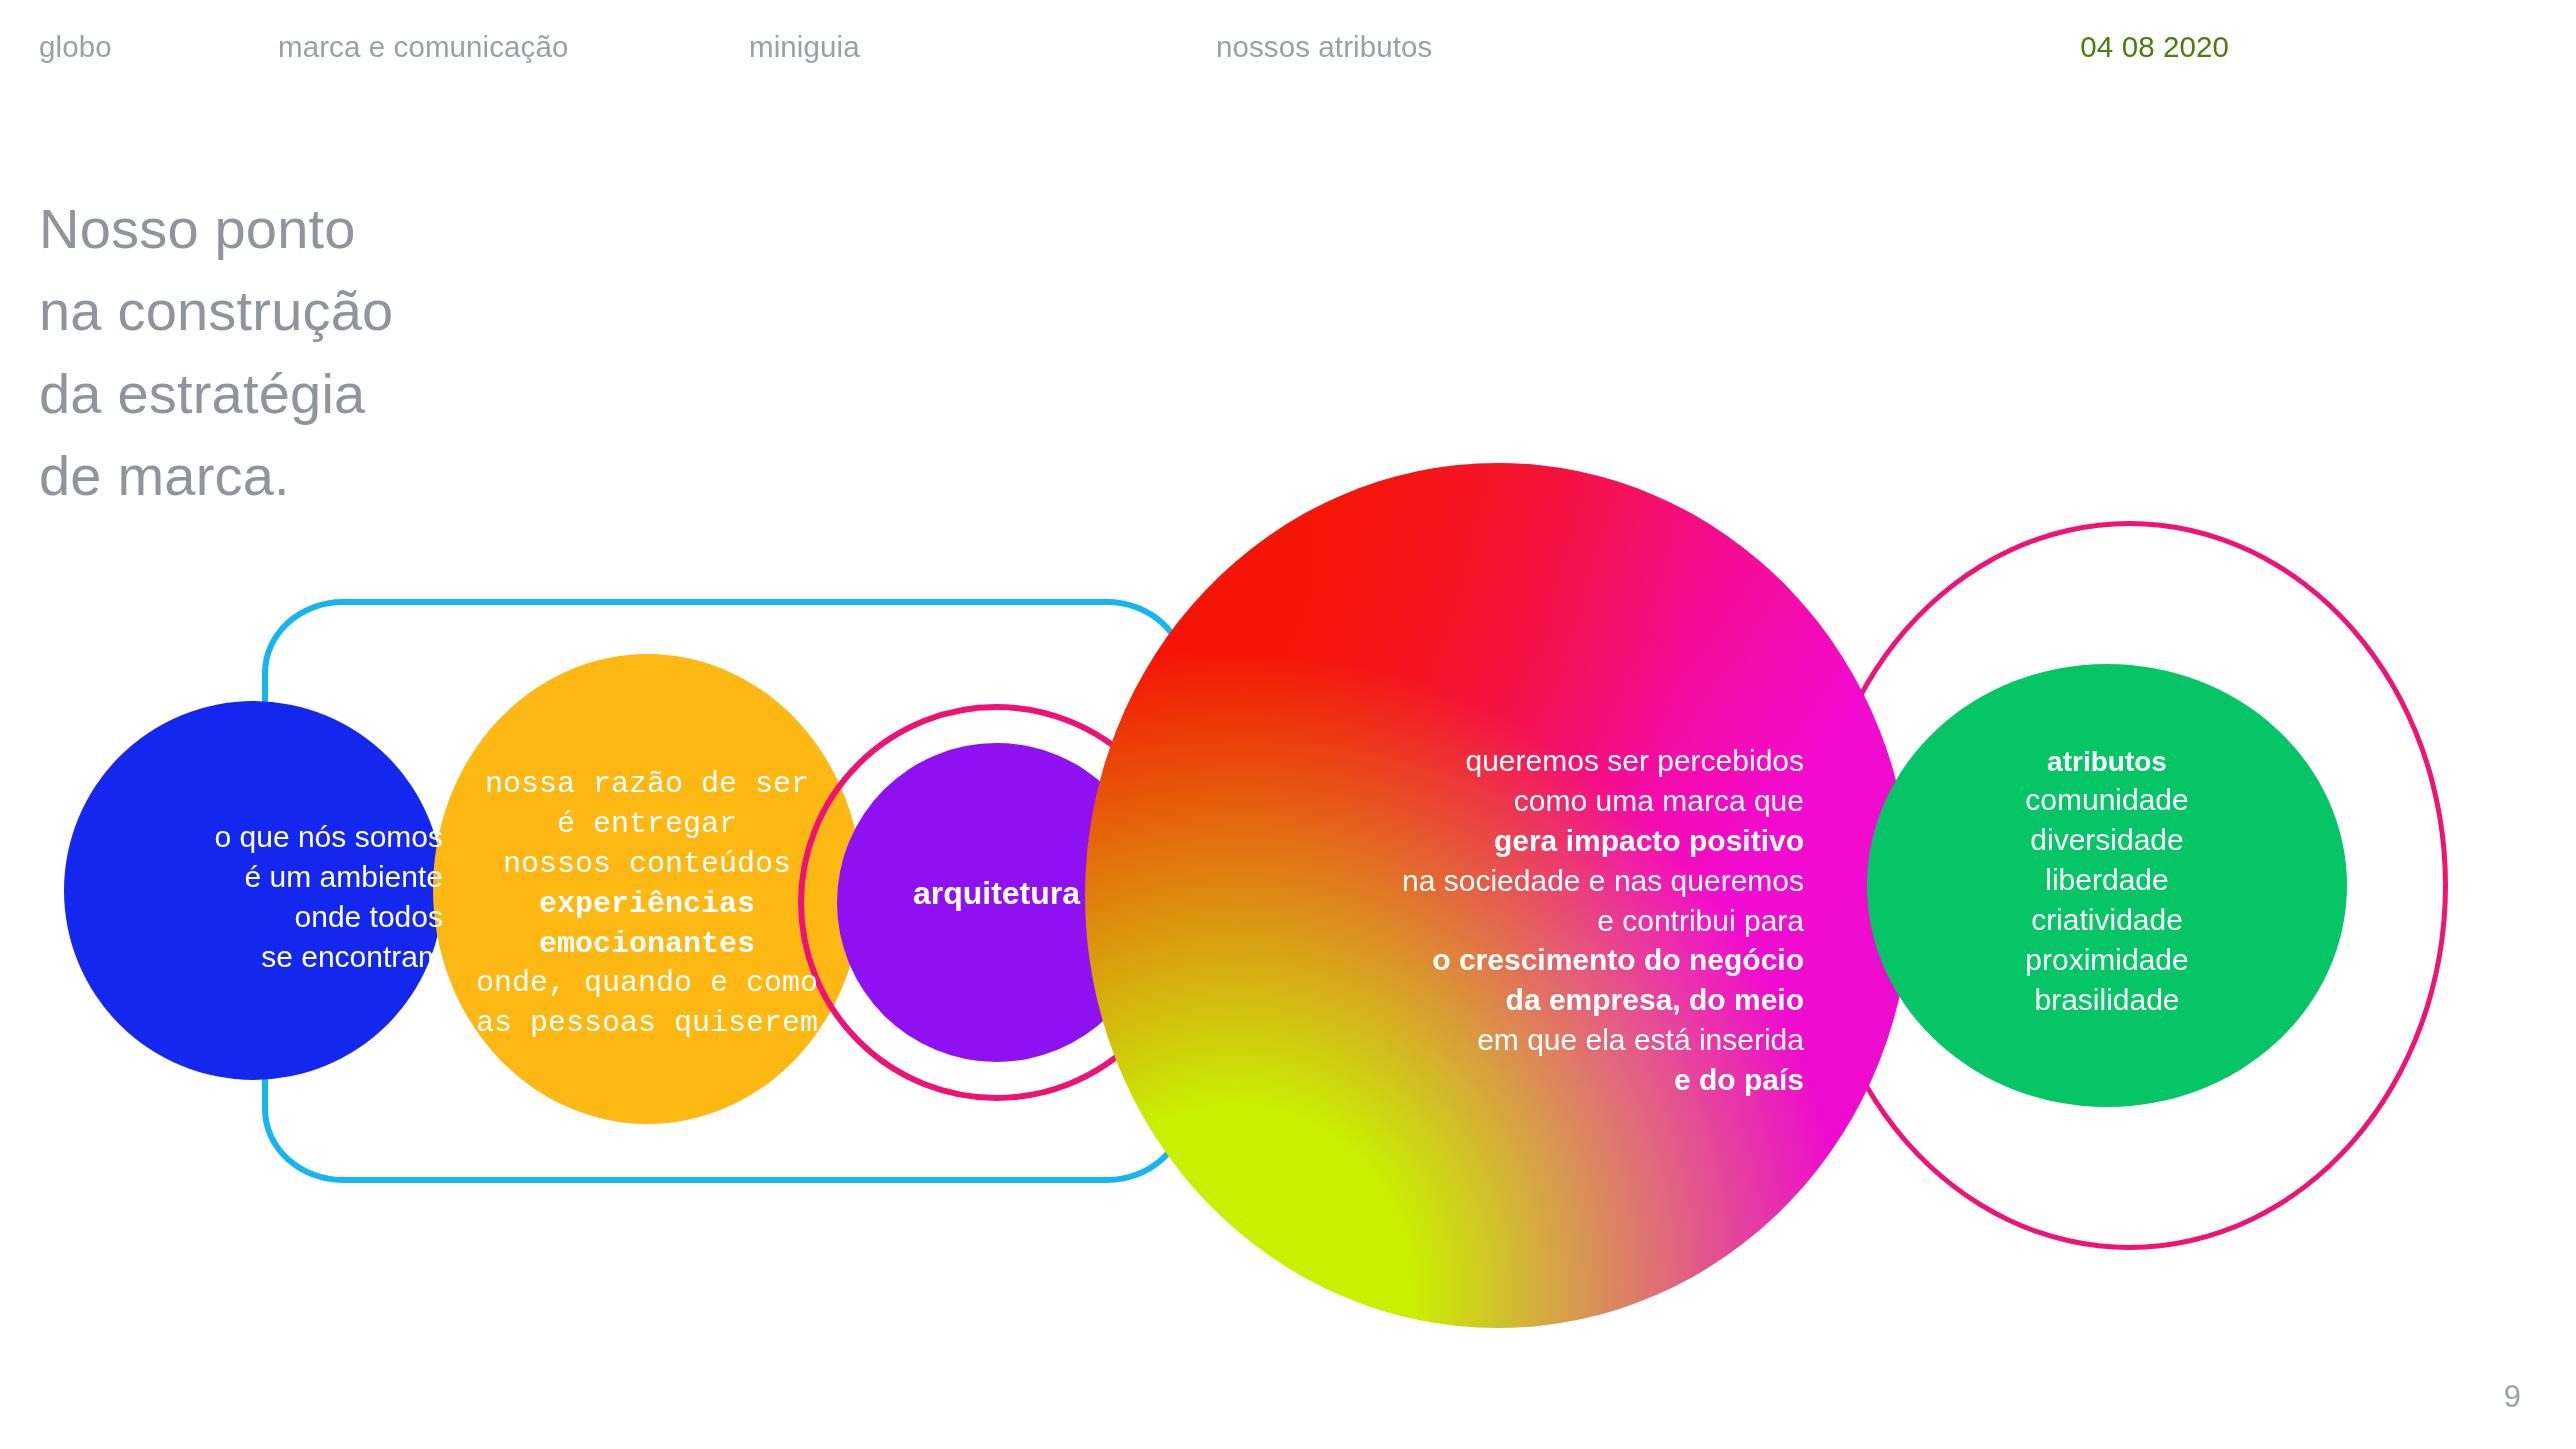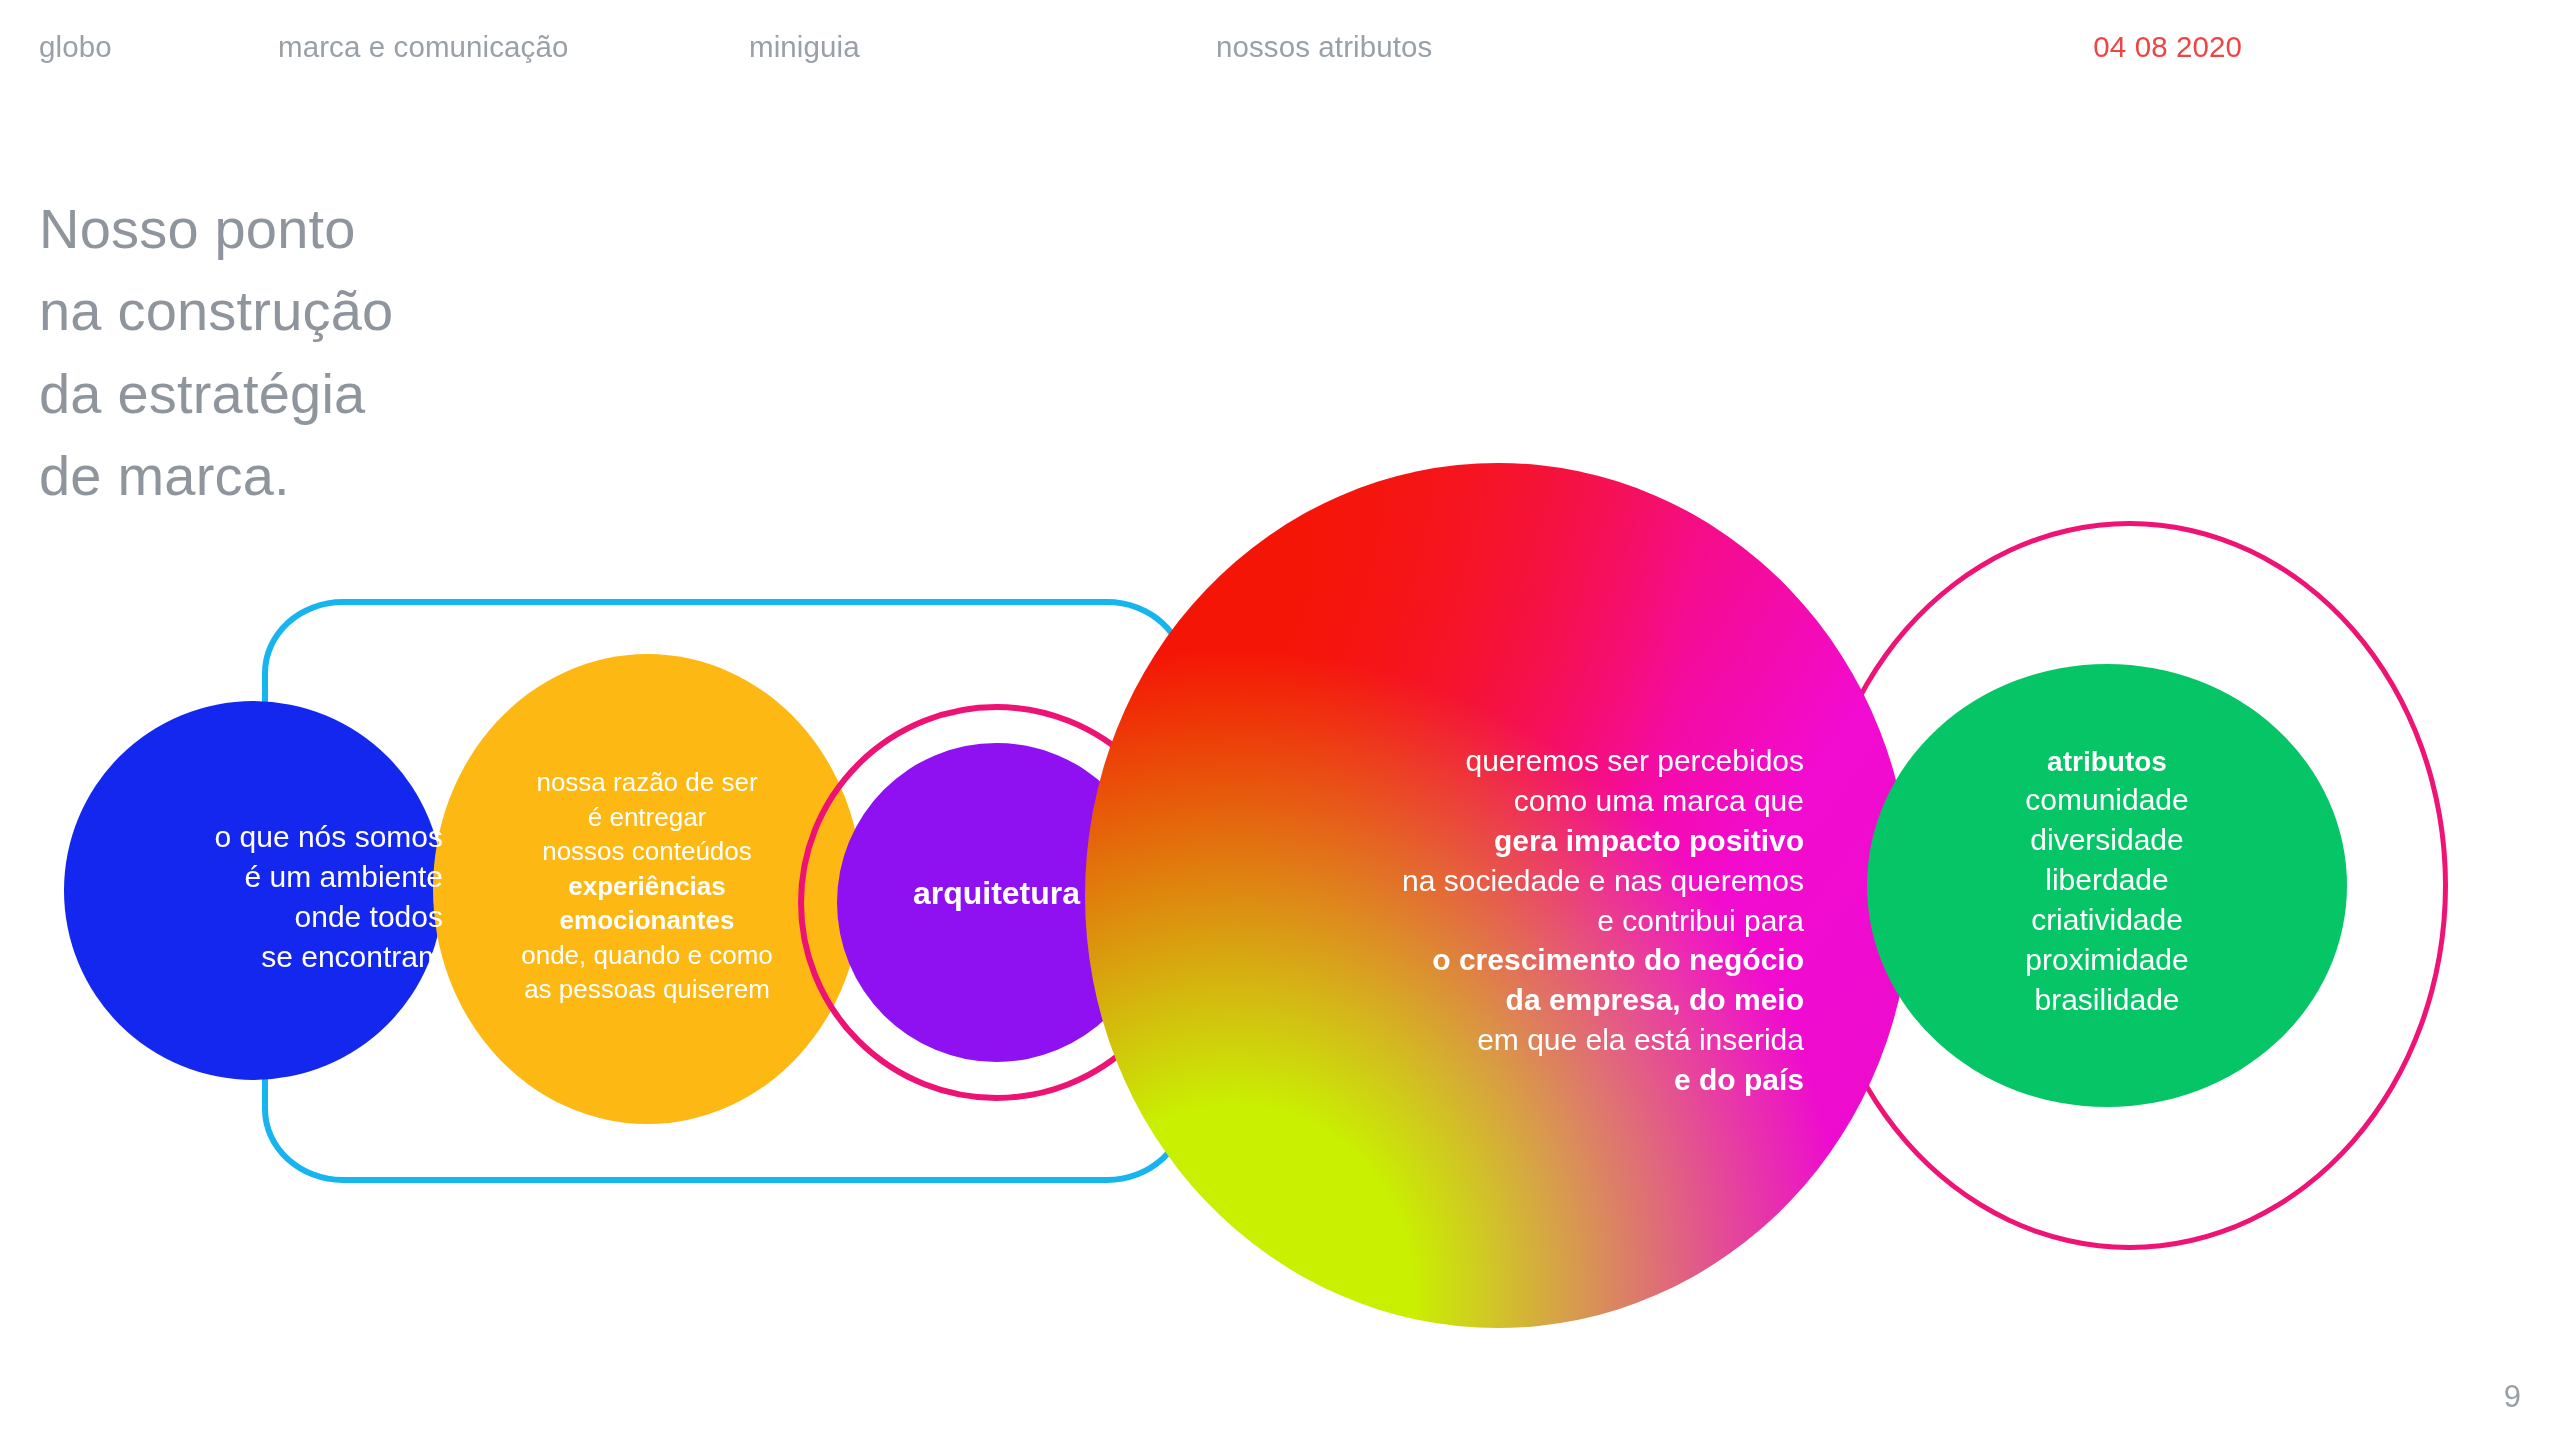--- a/index.html
+++ b/index.html
@@ -22,21 +22,21 @@
     font-weight:400;
     color:#9aa0a8;
     letter-spacing:0.1px;
     white-space:nowrap;
     top:29.5px;
   }
   #hdr-globo       { left:39px;  }
   #hdr-marca       { left:278px; }
   #hdr-miniguia    { left:749px;}
   #hdr-atributos   { left:1216px;}
-  #hdr-date        { right:42px; color:#ef4444; }
+  #hdr-date        { right:55px; color:#4d7c0f; }
 
   
   #title {
     position:absolute; left:39px; top:188px;
     font-size:56px;
     line-height:1.47;
     color:#8f959d;
     font-weight:400;
     letter-spacing:0.2px;
   }
@@ -135,21 +135,21 @@
   }
   .ctext .b { font-weight:700; }
   .ctext div { line-height:1.33; }
 
   #blue-text {
     left:64px; top:817px; width:379px;
     font-size:30px; z-index:20;text-align:right;
   }
   #orange-text {
     left:419px; top:765px; width:456px;
-    font-size:26px; z-index:20;
+    font-size:30px; z-index:20;font-family:Liberation Mono, monospace;
   }
   #purple-text {
     left:837px; top:872px; width:319px;
     font-size:32px; font-weight:700; z-index:20;
   }
   #gradient-text {
     left:1187px; top:741px; width:617px;
     font-size:30px; z-index:20;text-align:right;
   }
   #green-text {

